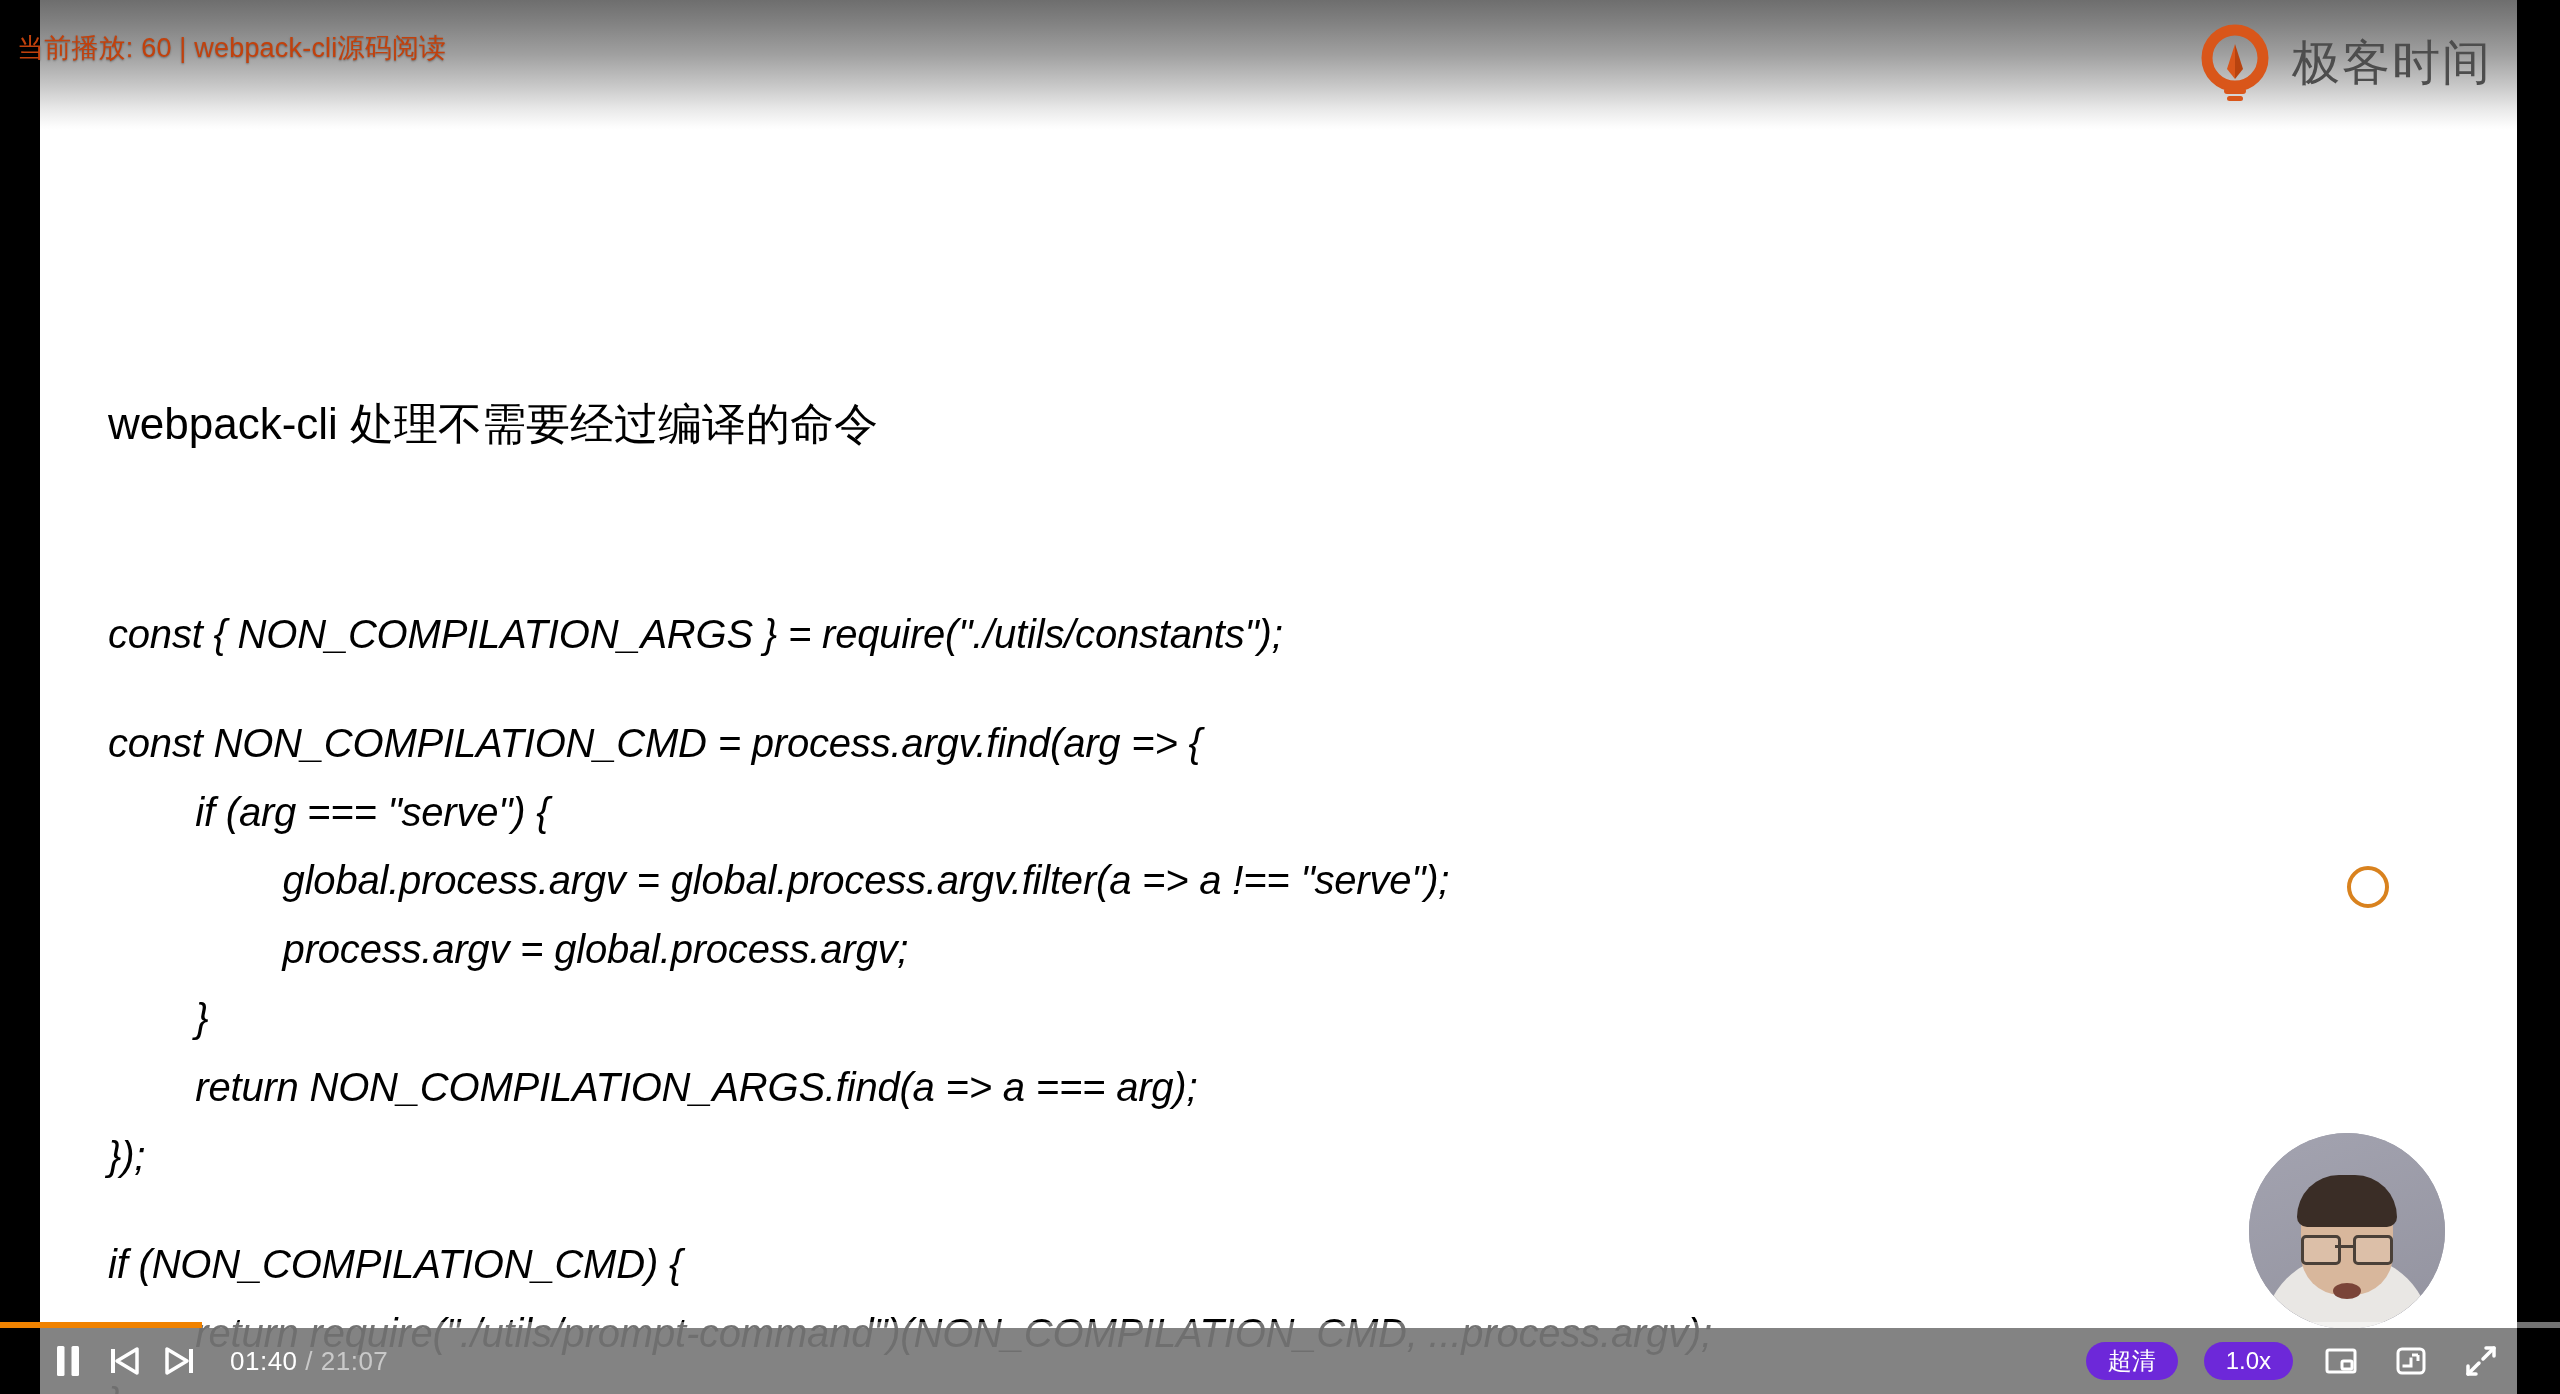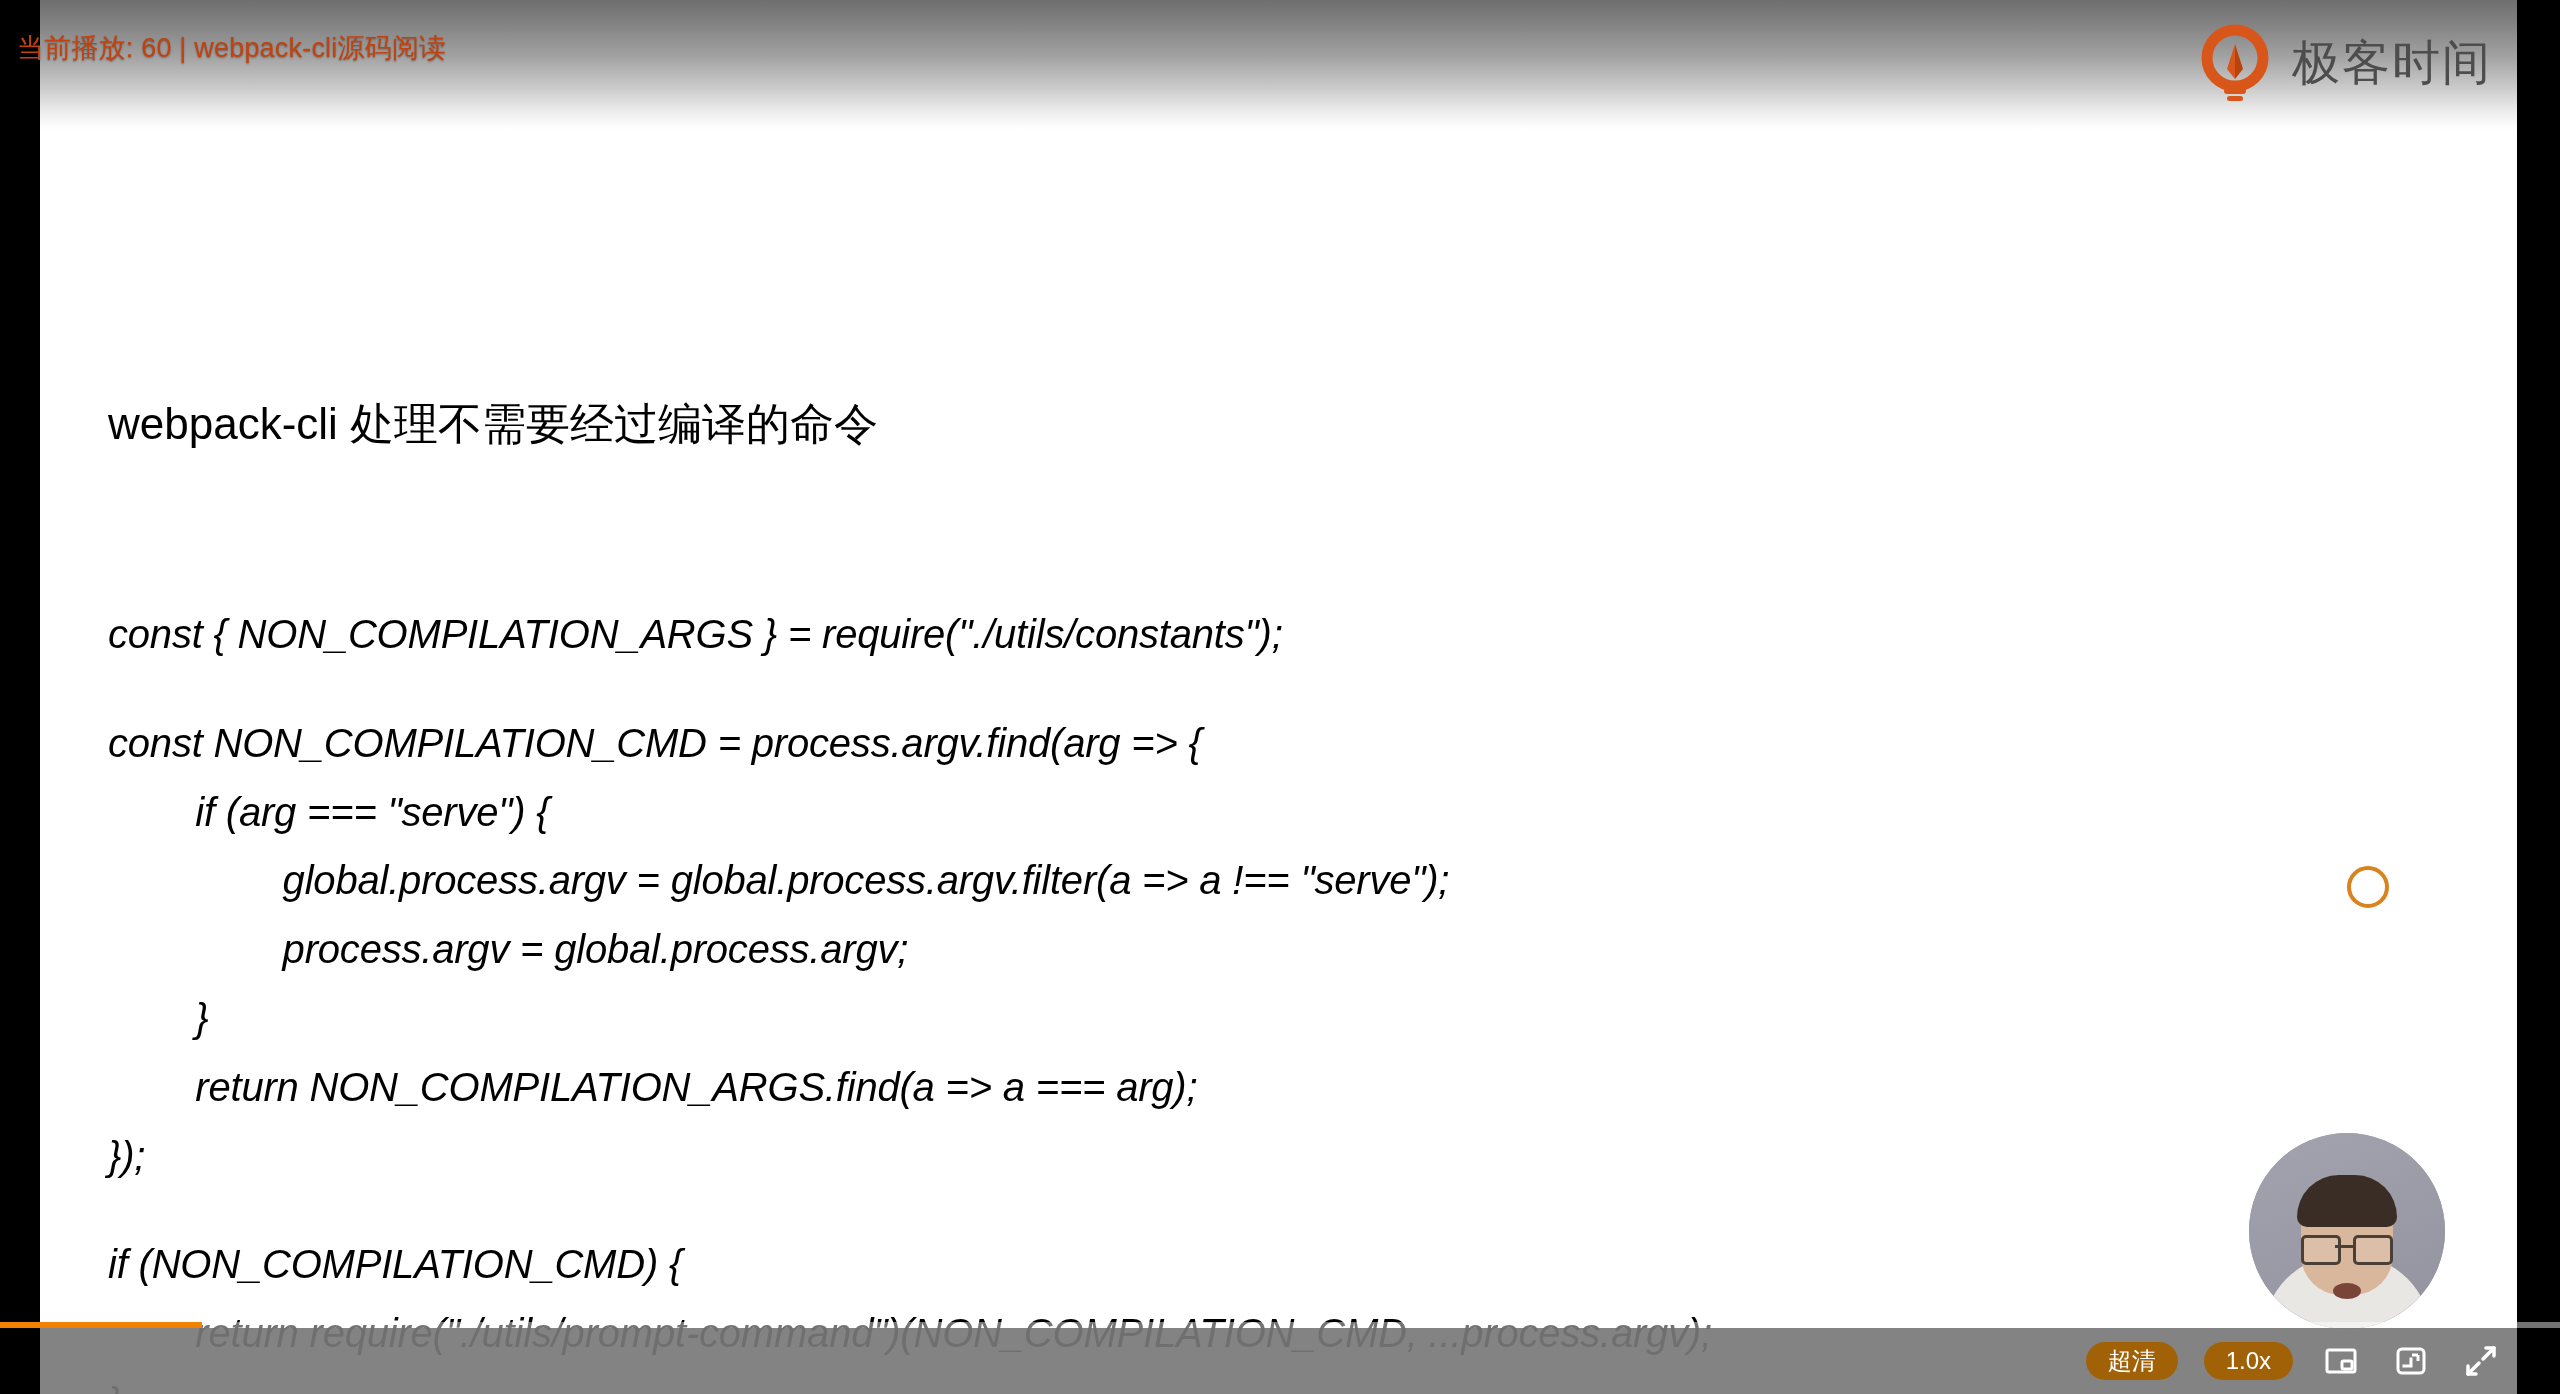--- a/index.html
+++ b/index.html
@@ -276,21 +276,21 @@
     right: 43px;
     top: 0;
     height: 66px;
     display: flex;
     align-items: center;
     gap: 26px;
     z-index: 3;
     padding-right: 14px;
   }
   .pill {
-    background: #a16207;
+    background: #6d28d9;
     color: #ffffff;
     border-radius: 22px;
     font-size: 24px;
     padding: 7px 22px;
     line-height: 1;
     cursor: pointer;
     white-space: nowrap;
   }
   .icon-btn {
     width: 44px; height: 44px;
@@ -346,20 +346,47 @@
   </div>
 
   <div id="progress-track">
     <div id="progress-fill" style="width: 202.24px; background: rgb(240, 130, 0);"></div>
   </div>
 
   <div id="controls">
     <div id="controls-black-left"></div>
     <div id="controls-black-right"></div>
 
+    <div id="controls-left">
+
+      <div class="ctrl-btn">
+        <svg width="30" height="34" viewBox="0 0 30 34" aria-hidden="true">
+          <rect x="4" y="2" width="7.5" height="30" rx="1.5" fill="#ffffff"></rect>
+          <rect x="18.5" y="2" width="7.5" height="30" rx="1.5" fill="#ffffff"></rect>
+        </svg>
+      </div>
+
+      <div class="ctrl-btn">
+        <svg width="34" height="32" viewBox="0 0 34 32" aria-hidden="true">
+          <rect x="4" y="4" width="4" height="24" fill="#ffffff"></rect>
+          <path d="M30 4 L30 28 L10 16 Z" fill="none" stroke="#ffffff" stroke-width="3.5" stroke-linejoin="round"></path>
+        </svg>
+      </div>
+
+      <div class="ctrl-btn">
+        <svg width="34" height="32" viewBox="0 0 34 32" aria-hidden="true">
+          <rect x="26" y="4" width="4" height="24" fill="#ffffff"></rect>
+          <path d="M4 4 L4 28 L24 16 Z" fill="none" stroke="#ffffff" stroke-width="3.5" stroke-linejoin="round"></path>
+        </svg>
+      </div>
+
+      <div id="time-display">
+        <span>01:40</span><span class="sep"> / </span><span class="total">21:07</span>
+      </div>
+    </div>
 
     <div id="controls-right">
 
       <div class="pill">超清</div>
 
       <div class="pill">1.0x</div>
 
       <div class="icon-btn">
         <svg width="34" height="34" viewBox="0 0 34 34" aria-hidden="true">
           <path d="M5 6 h24 a2 2 0 0 1 2 2 v18 a2 2 0 0 1 -2 2 h-24 a2 2 0 0 1 -2 -2 v-18 a2 2 0 0 1 2 -2 z" fill="none" stroke="#ffffff" stroke-width="3"></path>

